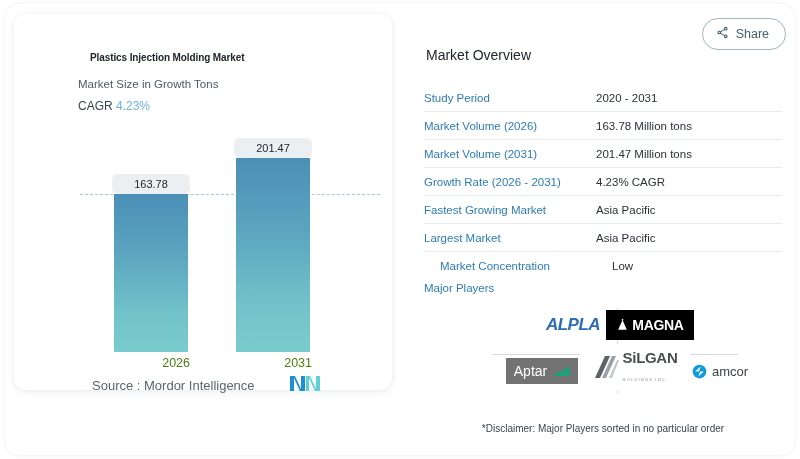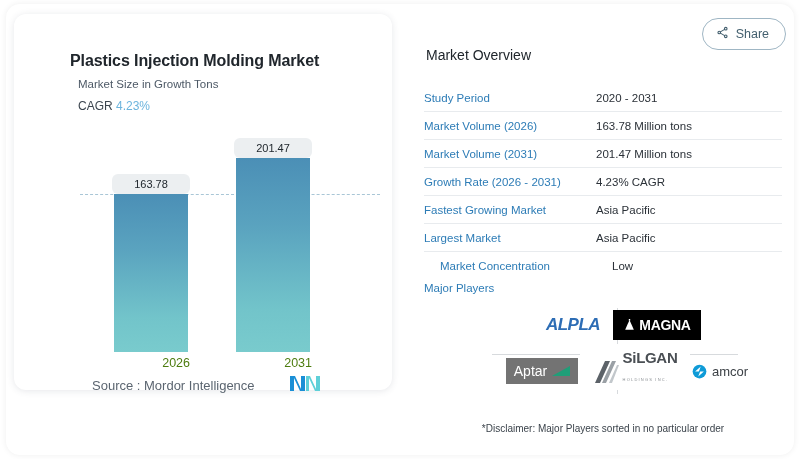--- a/index.html
+++ b/index.html
@@ -44,22 +44,22 @@
   
   .chart-card {
     position: absolute;
     left: 14px; top: 14px;
     width: 378px; height: 376px;
     background: #ffffff;
     border-radius: 12px;
     box-shadow: 0 1px 7px rgba(60,70,90,0.13);
   }
   .chart-title {
-    position: absolute; left: 56px; top: 38px;
-    font-size: 16px; font-weight: bold; color: #20262c;
+    position: absolute; left: 76px; top: 38px;
+    font-size: 10px; font-weight: bold; color: #20262c;
     letter-spacing: -0.1px;
   }
   .chart-sub {
     position: absolute; left: 64px; top: 64px;
     font-size: 11.5px; color: #4d5966;
   }
   .chart-cagr {
     position: absolute; left: 64px; top: 85px;
     font-size: 12px; color: #3b454f;
   }
@@ -150,42 +150,42 @@
     position: absolute;
     left: 492px; top: 304px;
     width: 246px; height: 92px;
   }
   .lg {
     position: absolute;
     display: flex; align-items: center; justify-content: center;
     overflow: hidden;
   }
   .lg-alpla  { left: 38px;  top: 8px;  width: 86px; height: 26px; }
-  .lg-magna  { left: 121px; top: 6px;  width: 88px; height: 30px; background:#000; }
+  .lg-magna  { left: 114px; top: 6px;  width: 88px; height: 30px; background:#000; }
   .lg-aptar  { left: 14px;  top: 54px; width: 72px; height: 26px; background:#737373;text-align:center; }
   .lg-silgan { left: 88px;  top: 40px; width: 110px;height: 46px; background:#fff; }
   .lg-amcor  { left: 190px; top: 54px; width: 76px; height: 26px; }
 
   
   .grid-line { position: absolute; background: #d7dadd; }
   .gl-h  { left: 0px;   top: 50px; width: 246px; height: 1px; }
   .gl-v1 { left: 125px; top: 4px;  width: 1px;  height: 86px; }
 
   .alpla-txt {
     font-size: 17px; font-weight: bold; color: #2d6db5;
     font-style: italic; letter-spacing: -0.5px;
   }
   .magna-txt {
     font-size: 14px; font-weight: bold; color: #ffffff;
     letter-spacing: -0.3px; display:flex; align-items:center; gap:3px;
   }
   .aptar-txt {
     font-size: 14px; color: #ffffff; display:flex; align-items:center; gap:5px;
   }
-  .silgan-wrap { display:flex; align-items:flex-end; gap:4px; }
+  .silgan-wrap { display:flex; align-items:center; gap:4px; }
   .silgan-txt { font-size: 15px; font-weight: bold; color: #4a4f54; letter-spacing:-0.3px;}
   .silgan-sub { font-size: 4px; color:#8b9094; letter-spacing:1.2px; }
   .amcor-txt { font-size: 13px; color: #3c4146; display:flex; align-items:center; gap:5px;}
 
   .disclaimer {
     position: absolute;
     left: 424px; top: 423px;
     width: 358px;
     text-align: center;
     font-size: 10px;

